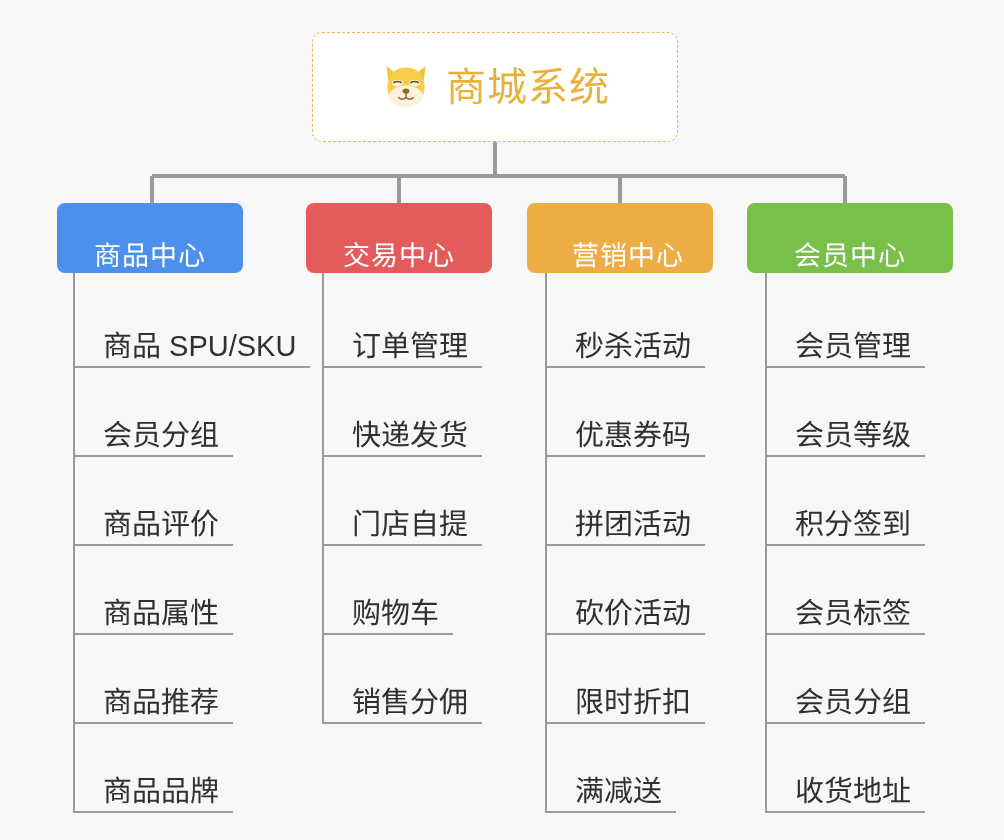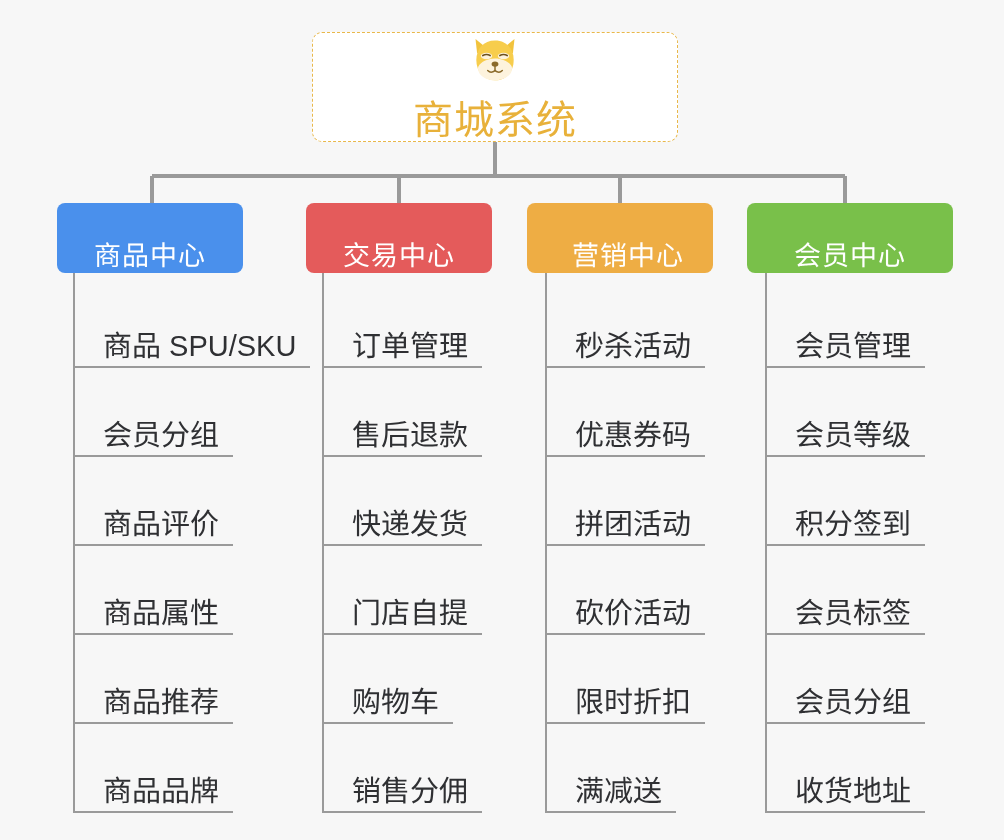--- a/index.html
+++ b/index.html
@@ -30,21 +30,20 @@
     width: 366px;
     height: 110px;
     box-sizing: border-box;
     background: #ffffff;
     border: 1px dashed #e9b84a;
     border-radius: 10px;
     display: flex;
     align-items: center;
     justify-content: center;
     gap: 14px;
-    flex-direction: column;
   }
   .root-icon {
     width: 52px;
     height: 52px;
     flex: 0 0 auto;
     display: block;
   }
   .root-title {
     font-size: 40px;
     line-height: 1;
@@ -195,23 +194,20 @@
   <div class="branch col-1">
     <div class="branch-head">
       <span>交易中心</span>
     </div>
     <div class="leaf-list">
       <div class="leaf-spine"></div>
       <div class="leaf-item">
           <div class="leaf-inner"><span class="leaf-label">订单管理</span></div>
         </div>
       <div class="leaf-item">
-          <div class="leaf-inner"><span class="leaf-label">售后退款</span></div>
-        </div>
-      <div class="leaf-item">
           <div class="leaf-inner"><span class="leaf-label">快递发货</span></div>
         </div>
       <div class="leaf-item">
           <div class="leaf-inner"><span class="leaf-label">门店自提</span></div>
         </div>
       <div class="leaf-item">
           <div class="leaf-inner"><span class="leaf-label">购物车</span></div>
         </div>
       <div class="leaf-item">
           <div class="leaf-inner"><span class="leaf-label">销售分佣</span></div>

